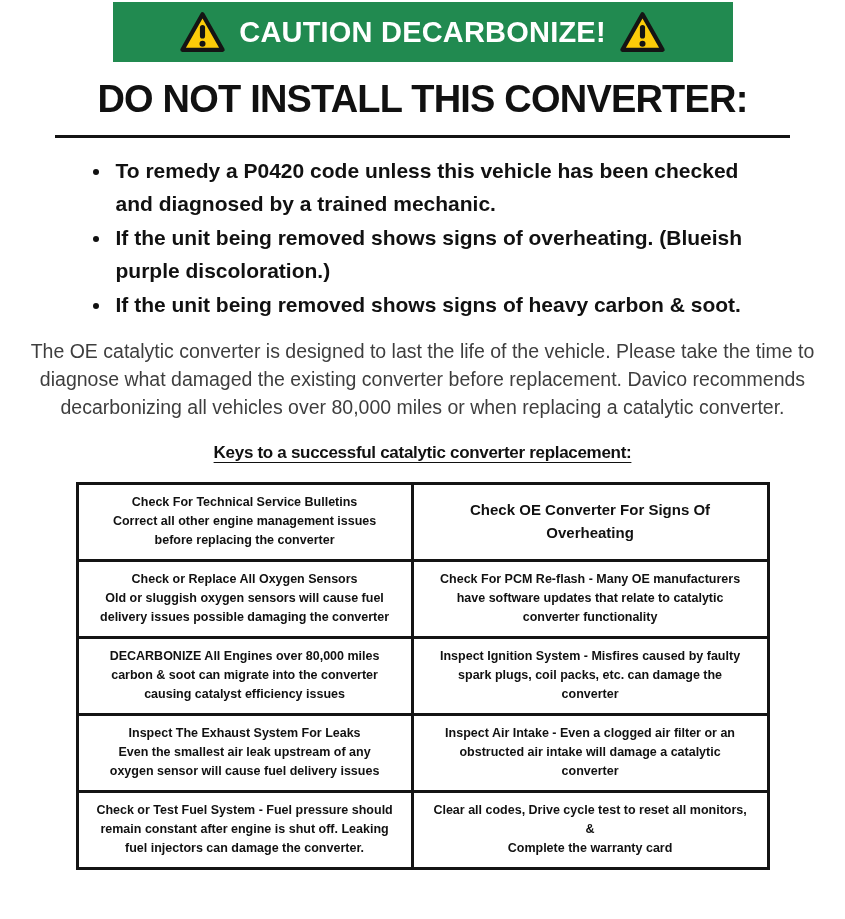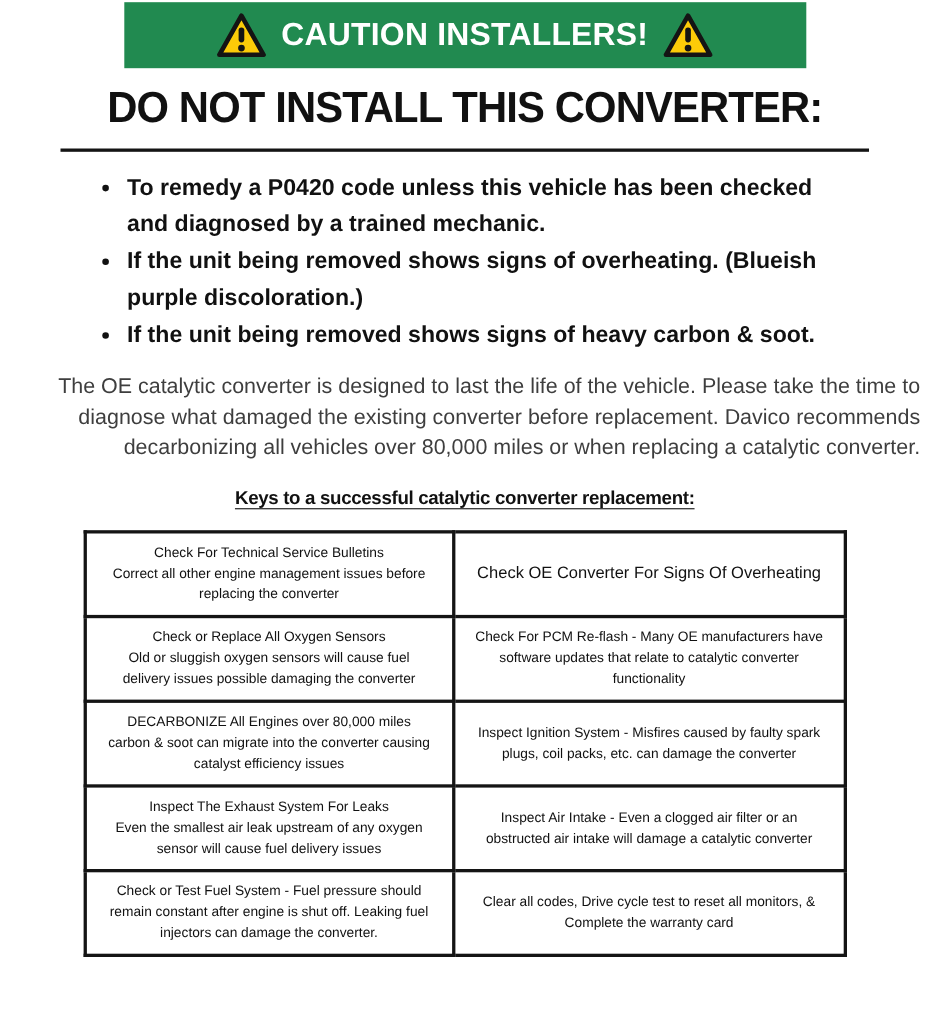--- a/index.html
+++ b/index.html
@@ -62,21 +62,21 @@
     font-size: 21px;
     font-weight: 700;
     line-height: 1.55;
   }
   .warnings li { margin-bottom: 2px; padding-left: 4px; }
 
   
   .advisory {
     width: 828px;
     margin: 15px auto 0 auto;
-    text-align: right;
+    text-align: center;
     font-size: 19.5px;
     font-weight: 400;
     color: #3e3e3e;
     line-height: 1.45;
   }
 
   
   .keys-heading {
     text-align: center;
     font-size: 17px;
@@ -93,21 +93,21 @@
     margin: 19px auto 0 auto;
     border-collapse: collapse;
     table-layout: fixed;
   }
   table.keys-table td {
     border: 3px solid #141414;
     height: 77px;
     text-align: center;
     vertical-align: middle;
     font-size: 12.5px;
-    font-weight: 400;
+    font-weight: 700;
     line-height: 1.5;
     padding: 6px 17px;
     white-space: pre-line;
   }
   table.keys-table td.col-left  { width: 48.5%; }
   table.keys-table td.col-right { width: 51.5%; }
   table.keys-table tr:first-child td.col-right { font-size: 15px; margin-left: 20px; }
 </style>
 </head>
 <body>
@@ -115,21 +115,21 @@
 <div class="page">
 
   <div class="banner">
     <span>
       <svg class="warn-icon" viewBox="0 0 100 92" aria-hidden="true">
         <path d="M50 7 L93 83 L7 83 Z" fill="#fccb08" stroke="#141414" stroke-width="9" stroke-linejoin="round"></path>
         <rect x="44.5" y="30" width="11" height="29" rx="5.5" fill="#141414"></rect>
         <circle cx="50" cy="70" r="6.5" fill="#141414"></circle>
       </svg>
     </span>
-    <span class="banner-title">CAUTION INSTALLERS!</span>
+    <span class="banner-title">CAUTION DECARBONIZE!</span>
     <span>
       <svg class="warn-icon" viewBox="0 0 100 92" aria-hidden="true">
         <path d="M50 7 L93 83 L7 83 Z" fill="#fccb08" stroke="#141414" stroke-width="9" stroke-linejoin="round"></path>
         <rect x="44.5" y="30" width="11" height="29" rx="5.5" fill="#141414"></rect>
         <circle cx="50" cy="70" r="6.5" fill="#141414"></circle>
       </svg>
     </span>
   </div>
 
   <div class="headline">DO NOT INSTALL THIS CONVERTER:</div>

